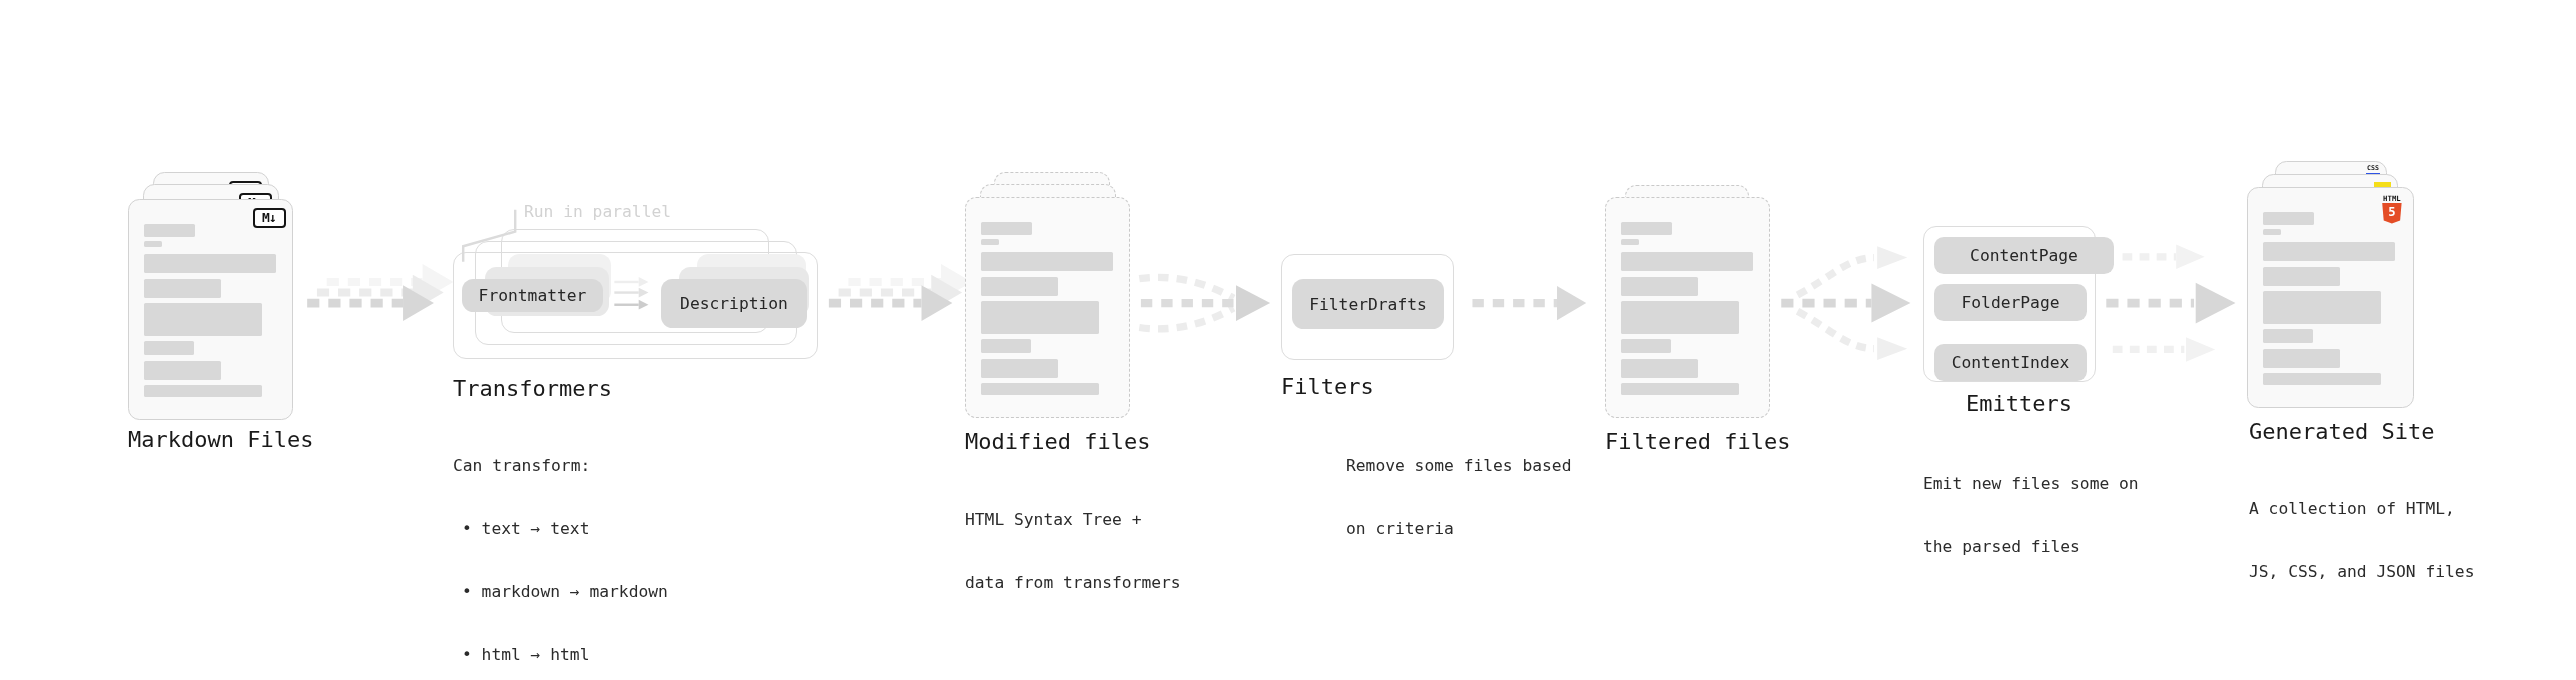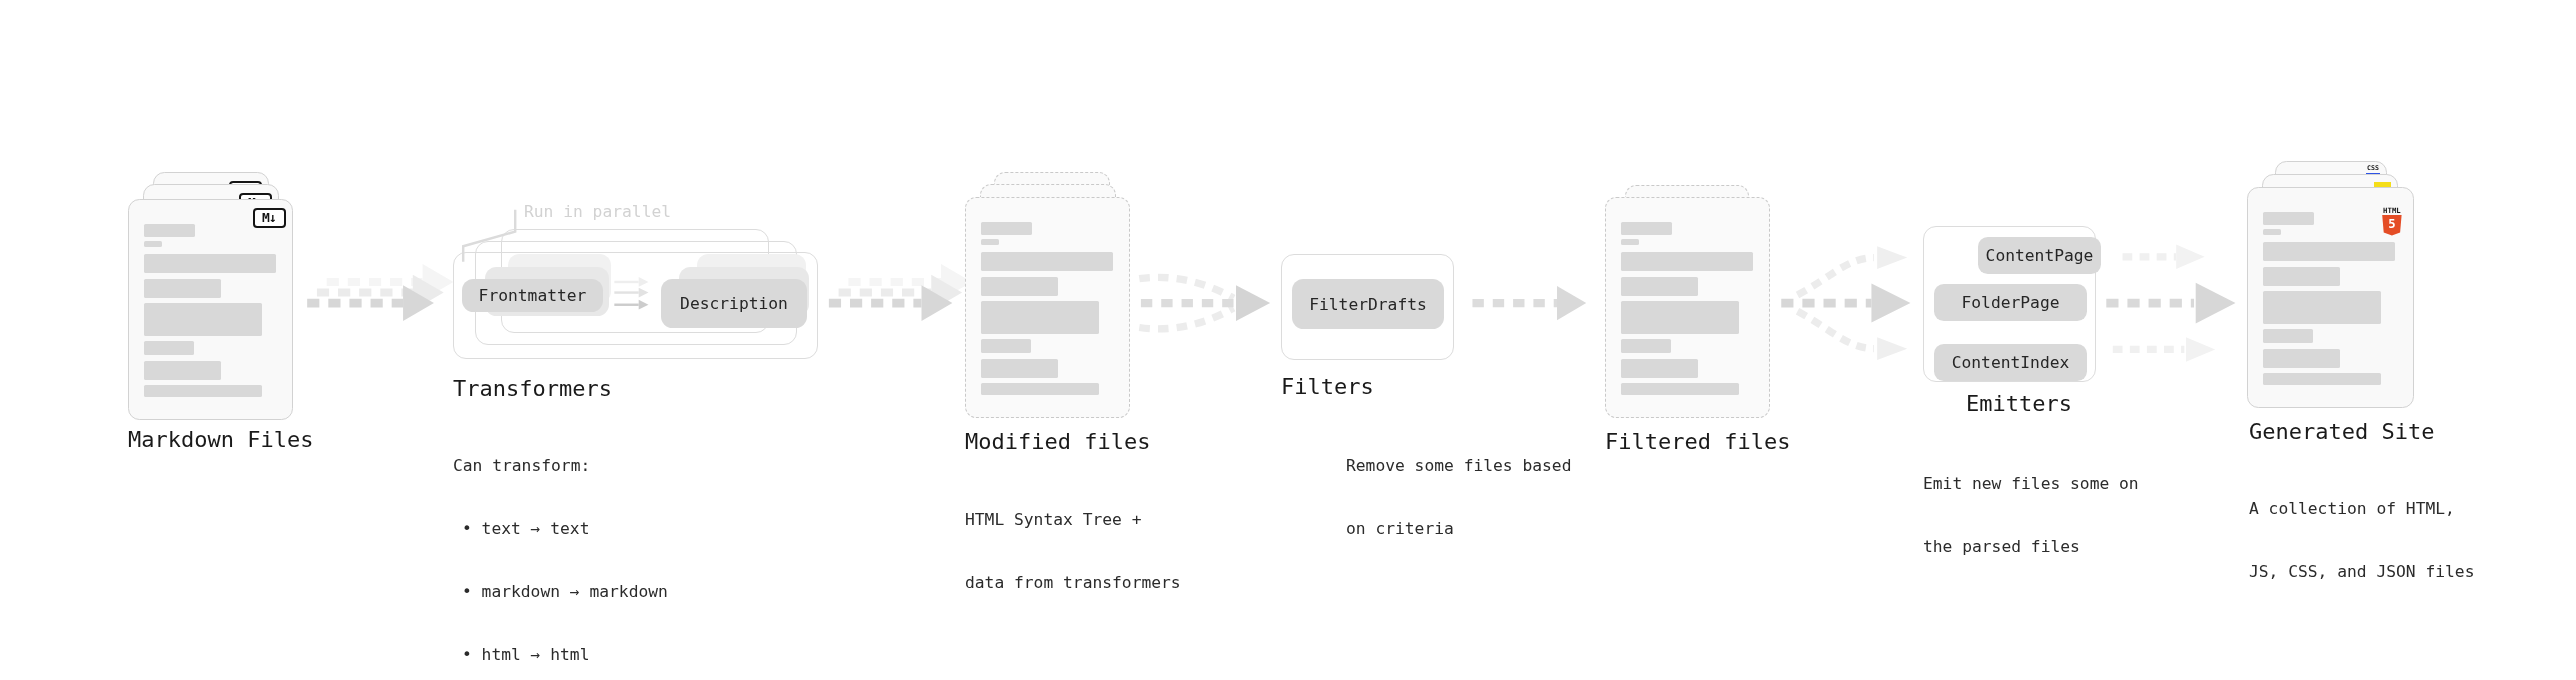--- a/index.html
+++ b/index.html
@@ -39,21 +39,21 @@
     width:33px;height:19.5px;box-sizing:border-box;
     border:2.4px solid #141414;border-radius:4.1px;background:#ffffff;
     color:#141414;font-weight:bold;font-size:13px;line-height:15.4px;
     text-align:center;letter-spacing:-0.8px;
   }
   .css-badge{position:absolute;top:3.3px;right:4.9px;width:16.3px;text-align:center;}
   .css-badge .css-txt{font-size:6.5px;font-weight:bold;color:#141414;line-height:6.5px;}
   .css-badge .css-bar{margin:0.8px auto 0;width:14.6px;height:3.3px;background:var(--css-blue,#2d53e5);}
   .js-badge{position:absolute;top:6.5px;right:6.5px;width:16.3px;height:9px;background:var(--js-yellow,#f5de19);}
   .html5-badge{position:absolute;top:6.5px;right:10.6px;width:21px;text-align:center;}
-  .html5-badge .html-txt{font-size:7.3px;font-weight:bold;color:#141414;line-height:7.3px;letter-spacing:0px;margin-top:12px;}
+  .html5-badge .html-txt{font-size:7.3px;font-weight:bold;color:#141414;line-height:7.3px;letter-spacing:0px;}
   .html5-badge .shield{
     margin:0.8px auto 0;width:19.5px;height:21px;
     background:var(--html5-orange,#e44d26);
     clip-path:polygon(0% 0%,100% 0%,92% 85%,50% 100%,8% 85%);
     color:#ffffff;font-size:12.2px;font-weight:bold;line-height:19.5px;text-align:center;
   }
 
   
   .frame{
     position:absolute;border:1.6px solid #dcdcdc;border-radius:13px;
@@ -240,21 +240,21 @@
       <div class="bar b5"></div>
       <div class="bar b6"></div>
       <div class="bar b7"></div>
       <div class="bar b8"></div>
     </div>
     <div class="heading" style="left:1605px;top:430px;">Filtered files</div>
   </div>
 
   <div class="stage">
     <div class="frame opaque" style="left:1923px;top:226px;width:173px;height:156px;"></div>
-    <div class="pill" style="left:1934px;top:237px;width:123px;height:37px;border-radius:9.8px;margin-left:44px;">ContentPage</div>
+    <div class="pill" style="left:1934px;top:237px;width:180px;height:37px;border-radius:9.8px;">ContentPage</div>
     <div class="pill" style="left:1934px;top:284px;width:153px;height:37px;border-radius:9.8px;">FolderPage</div>
     <div class="pill" style="left:1934px;top:344px;width:153px;height:37px;border-radius:9.8px;">ContentIndex</div>
     <div class="heading" style="left:1966px;top:392px;">Emitters</div>
     <div class="body-text" style="left:1923px;top:431px;">
       <div>Emit new files some on</div>
       <div>the parsed files</div>
     </div>
   </div>
 
   <div class="stage">

